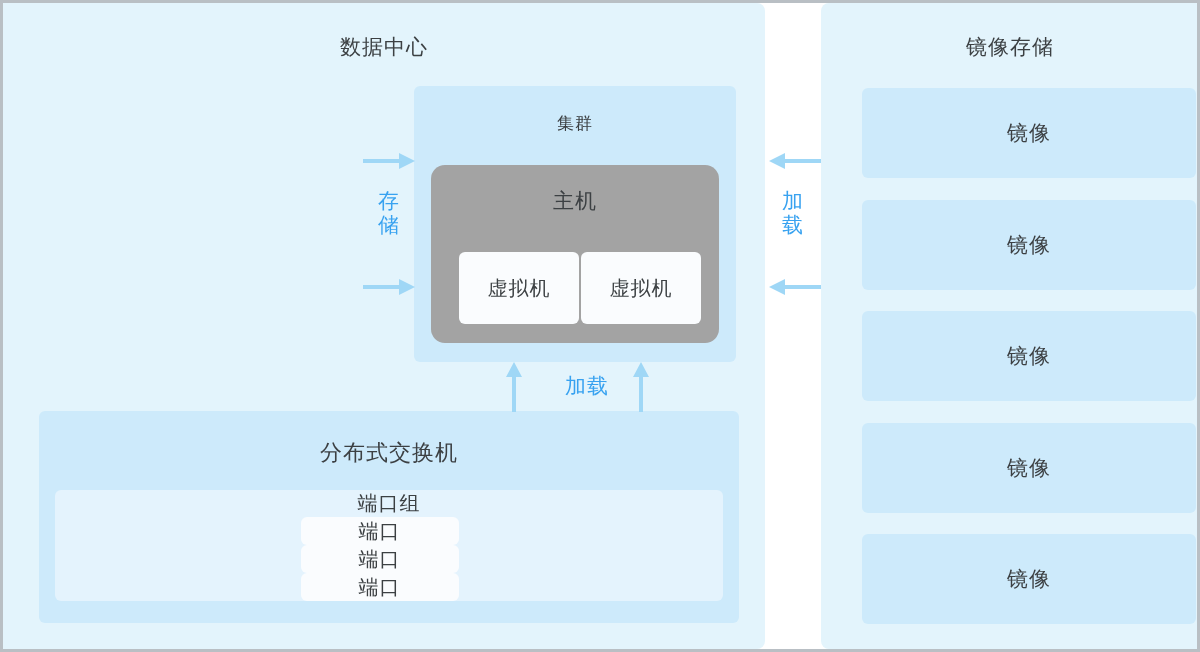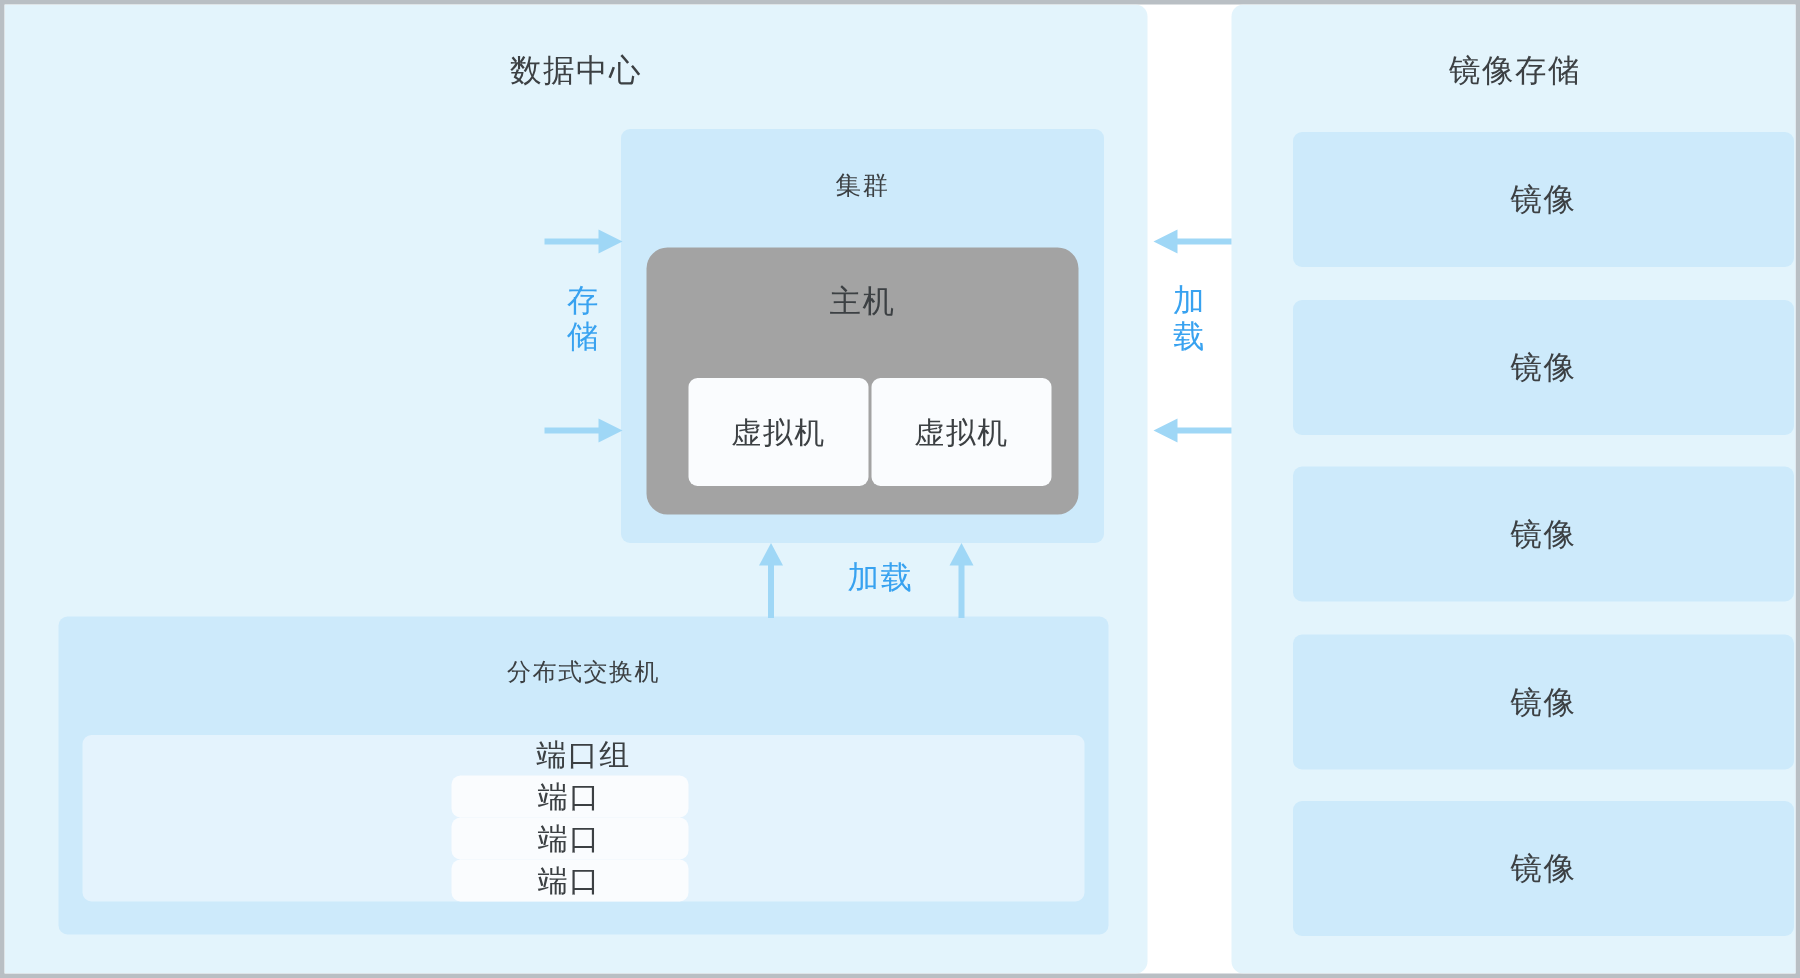--- a/index.html
+++ b/index.html
@@ -139,21 +139,21 @@
     width: 700px;
     height: 212px;
     background: #cdeafb;
     border-radius: 6px;
   }
   #dswitch .box-title {
     position: absolute;
     left: 0; right: 0;
     top: 27px;
     text-align: center;
-    font-size: 16px;
+    font-size: 22px;
     color: #3c4043;
     letter-spacing: 1px;
   }
   #portgroup {
     position: absolute;
     left: 16px;
     top: 79px;
     width: 668px;
     height: 111px;
     background: #e4f3fd;

